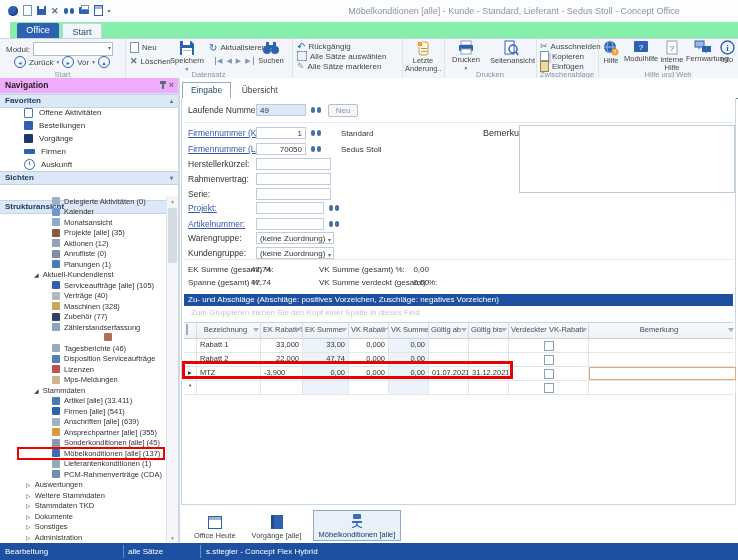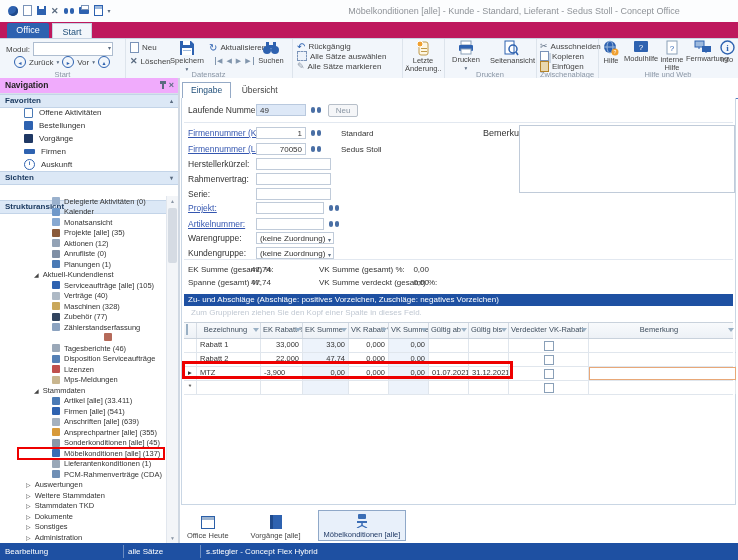--- a/index.html
+++ b/index.html
@@ -15,21 +15,21 @@
   .qi-floppy::after{content:"";position:absolute;left:2px;top:0;width:5px;height:3px;background:#fff}
   .qi-x{color:#5a6b80;font-size:9px;line-height:10px;font-weight:bold}
   .qi-binoc{width:4px;height:6px;background:#2e62b0;border-radius:2px;box-shadow:6px 0 0 #2e62b0;margin-right:6px}
   .qi-print{width:10px;height:7px;background:#2e62b0;position:relative;border-radius:1px}
   .qi-print::after{content:"";position:absolute;left:2px;top:-2px;width:6px;height:3px;background:#fff;border:1px solid #7a93b8}
   .qi-prev{width:7px;height:9px;background:#fff;border:1px solid #2e62b0;box-shadow:inset 0 3px 0 #9db9dd}
   .qi-dd{color:#5a6b80;font-size:6px}
   #win-title{position:absolute;left:300px;right:10px;top:6px;text-align:center;color:#8f9398;font-size:9px;
              white-space:nowrap;overflow:hidden}
   
-  #tabrow{position:absolute;top:22px;left:0;right:0;height:16px;background:#be185d}
+  #tabrow{position:absolute;top:22px;left:10px;right:0;height:16px;background:#86efac}
   .office-btn{position:absolute;left:7px;top:1px;width:42px;height:15px;background:#2e62b0;color:#fff;
               text-align:center;line-height:15px;font-size:9px;border-radius:2px 2px 0 0}
   .start-tab{position:absolute;left:52px;top:1px;width:38px;height:15px;background:#f2f6fb;color:#1f4e79;
              text-align:center;line-height:16px;font-size:9px;border:1px solid #c6d3e2;border-bottom:none}
   
   #ribbon{position:absolute;top:38px;left:0;right:0;height:40px;background:#f2f6fb;
           border-top:1px solid #c6d3e2;border-bottom:1px solid #c6d3e2}
   .rgroup{position:absolute;top:0;bottom:0;border-right:1px solid #dde4ec}
   .glabel{position:absolute;left:0;right:0;bottom:0;text-align:center;color:#8a96a5;font-size:7.5px}
   .rsmall{position:absolute;display:flex;align-items:center;gap:3px;font-size:8px;color:#444;white-space:nowrap;cursor:default}
@@ -126,21 +126,21 @@
   .thead .tc{line-height:14px;color:#3f4e5e;text-align:center;padding:0 8px 0 2px;border-right:1px solid #d5dce4}
   .funnel{position:absolute;right:1px;top:5px;width:0;height:0;border-left:3px solid transparent;
           border-right:3px solid transparent;border-top:4px solid #9ab0c4}
   .corner{width:7px;height:7px;border:1px solid #9ab0c4;margin:3px auto;background:#e8eef5}
   .cb{display:inline-block;width:8px;height:8px;border:1px solid #8aa0b8;background:#fff;vertical-align:middle;margin-top:2px}
   .tint{background:#edf3fb}
   .active-cell{border:1px solid #e8a878 !important}
   #mtz-redbox{position:absolute;left:-2px;top:39px;width:331px;height:18px;border:3px solid #ee0000;
               box-sizing:border-box;pointer-events:none}
   
-  #btabs{position:absolute;left:1px;right:0;bottom:2px;height:36px;display:flex;align-items:flex-end;gap:12px;padding-left:1px}
+  #btabs{position:absolute;left:1px;right:0;bottom:2px;height:36px;display:flex;align-items:flex-end;gap:6px;padding-left:8px}
   .btab{display:flex;flex-direction:column;align-items:center;padding:2px 5px 1px;font-size:7.5px;color:#444;gap:2px}
   .btab.active{border:1px solid #8fa8c8;background:#e8f0fa;color:#1f3864}
   .bt-cal{width:14px;height:13px;border:1px solid #2b5fa8;background:linear-gradient(#9db4d0 0 3px,#fff 3px);box-sizing:border-box}
   .bt-book{width:12px;height:14px;background:#2e62b0;border-left:3px solid #1f4a8c;box-sizing:border-box}
   
   #statusbar{position:absolute;left:0;right:0;bottom:0;height:17px;background:#1e50a2;color:#fff;font-size:8px}
   #statusbar .seg{position:absolute;top:0;line-height:17px;white-space:nowrap}
   #statusbar .vline{position:absolute;top:2px;bottom:2px;width:1px;background:rgba(255,255,255,.35)}
 </style>
 </head>

